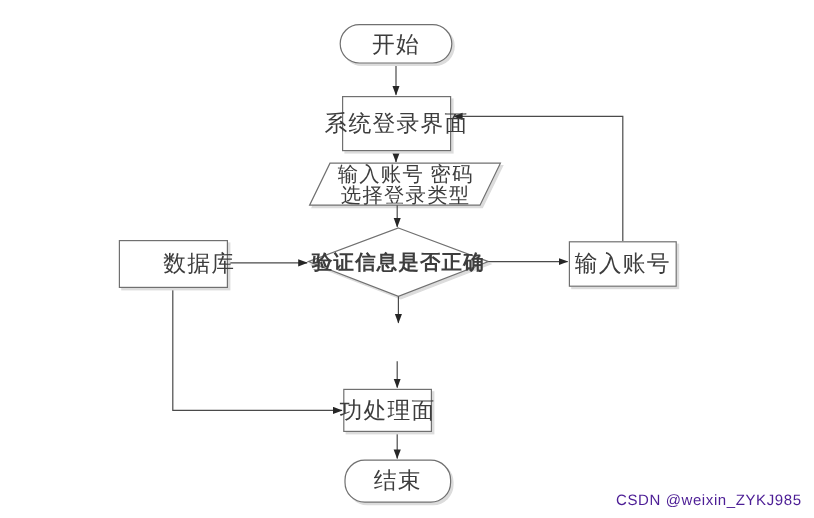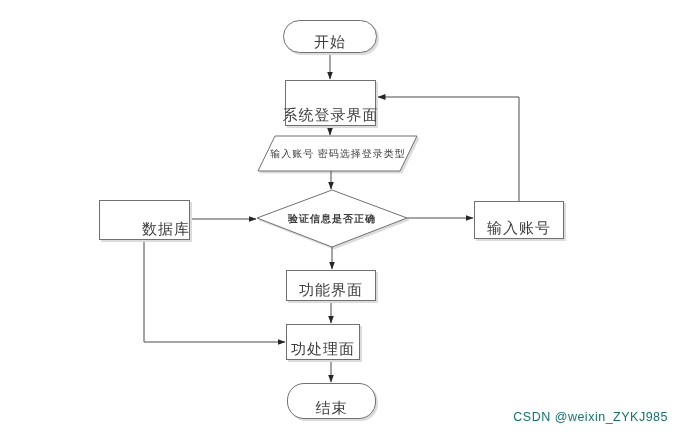--- a/index.html
+++ b/index.html
@@ -12,61 +12,62 @@
     font-family: "Liberation Serif", "DejaVu Serif", serif;
   }
   #connector-layer {
     position: absolute;
     left: 0; top: 0;
     width: 678px; height: 432px;
   }
   .node {
     position: absolute;
     display: flex;
-    align-items: flex-end;
+    align-items: center;
     justify-content: center;
     box-sizing: border-box;
     background: #ffffff;
     border: 1px solid #707070;
     color: #3d3d3d;
-    font-size: 15px;
+    font-size: 19px;
     letter-spacing: 1px;
     text-align: center;
     box-shadow: 2px 2px 0 #dcdcdc;
     white-space: nowrap;
   }
   .terminator { border-radius: 17px / 17px; }
   .label-only {
     position: absolute;
     display: flex;
+    flex-direction: column;
     align-items: center;
     justify-content: center;
     color: #3d3d3d;
-    font-size: 10px;
+    font-size: 17px;
     letter-spacing: 1px;
     text-align: center;
     background: transparent;
     border: none;
     box-shadow: none;
     white-space: nowrap;
   }
   #node-start    { left: 283px; top: 20px;  width: 94px; height: 33px; }
   #node-login    { left: 285px; top: 80px;  width: 91px; height: 46px; }
   #node-database { left: 99px;  top: 200px; width: 91px; height: 40px; padding-left: 43px; }
   #node-error    { left: 474px; top: 201px; width: 90px; height: 38px; }
   #node-function { left: 286px; top: 270px; width: 90px; height: 31px; }
   #node-process  { left: 286px; top: 324px; width: 74px; height: 36px; }
   #node-end      { left: 287px; top: 383px; width: 89px; height: 36px; }
   #label-input   { left: 268px; top: 136px; width: 140px; height: 35px; line-height: 17px; }
   #label-verify  { left: 262px; top: 190px; width: 140px; height: 57px; font-weight: bold; }
   #watermark {
     position: absolute;
     right: 10px;
     bottom: 8px;
-    color: #0f766e;
+    color: #4c1d95;
     font-size: 12.5px;
     font-family: "Liberation Sans", "DejaVu Sans", sans-serif;
     letter-spacing: 0.5px;
   }
 </style>
 </head>
 <body>
 
 <div id="canvas">
 
@@ -114,23 +115,20 @@
   </div>
 
   <div class="label-only" id="label-verify">
     <span>验证信息是否正确</span>
   </div>
 
   <div class="node" id="node-error">
     <span>输入账号</span>
   </div>
 
-  <div class="node" id="node-function">
-    <span>功能界面</span>
-  </div>
 
   <div class="node" id="node-process">
     <span>功处理面</span>
   </div>
 
   <div class="node terminator" id="node-end">
     <span>结束</span>
   </div>
 
   <div id="watermark">CSDN @weixin_ZYKJ985</div>

